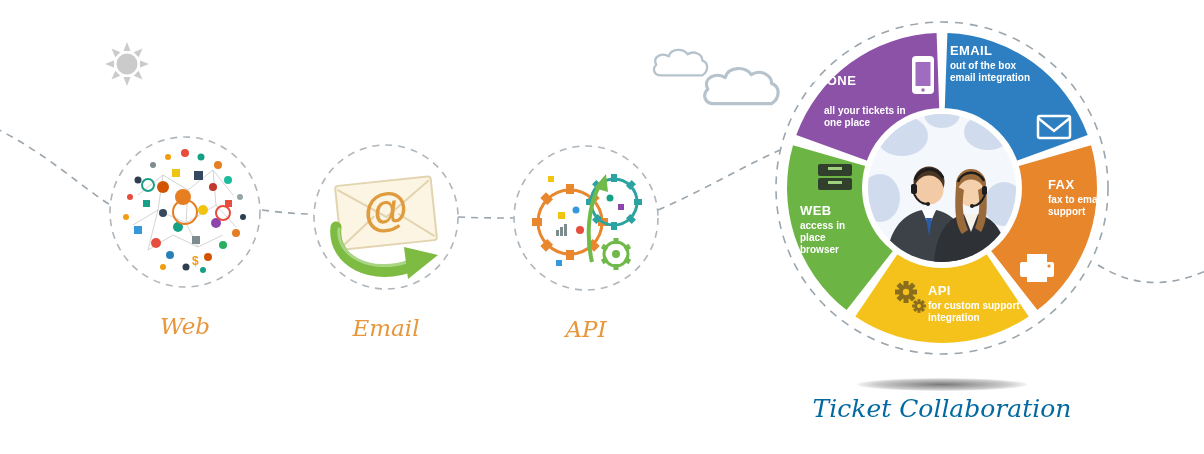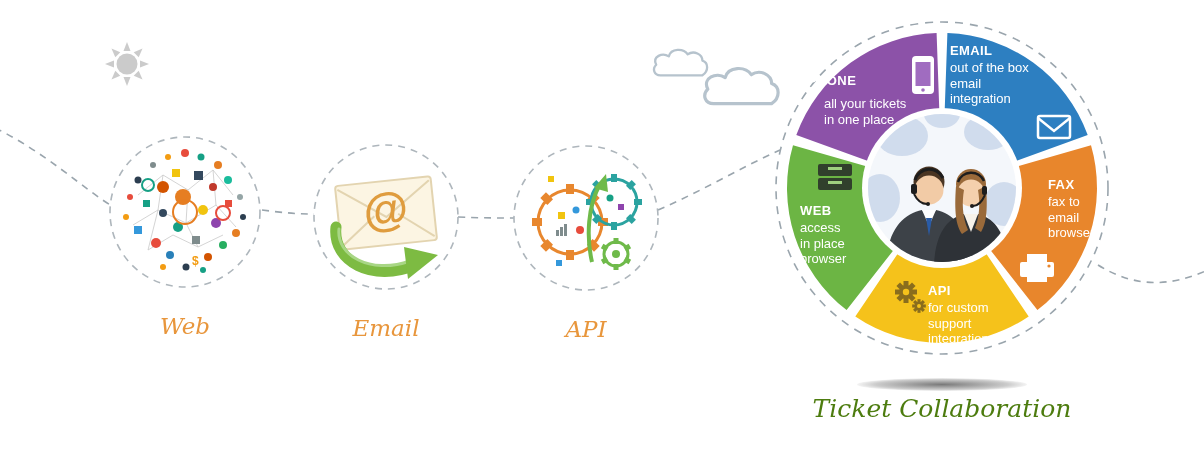--- a/index.html
+++ b/index.html
@@ -7,35 +7,35 @@
          font-family:"Liberation Sans",sans-serif;}
   .bg-svg{position:absolute;left:0;top:0;}
   .channel{position:absolute;}
   .channel svg{display:block;}
   .channel-label{position:absolute;left:0;right:0;top:calc(100% + 24px);text-align:center;
       color:#e8963c;font-family:"DejaVu Serif",serif;font-style:italic;font-size:23px;}
   .hub{position:absolute;left:772px;top:18px;width:340px;height:340px;}
   .hub svg{display:block;}
   .seg{position:absolute;color:#fff;pointer-events:none;}
   .seg-title{font-weight:bold;font-size:13px;letter-spacing:.4px;line-height:1;}
-  .seg-sub{font-weight:normal;font-size:13px;line-height:1.2;margin-top:3px;}
+  .seg-sub{font-weight:bold;font-size:10px;line-height:1.2;margin-top:3px;}
   .seg-phone{left:36px;top:56px;width:116px;text-align:left;}
-  .seg-phone .seg-sub{width:84px;margin:9px auto 0;}
+  .seg-phone .seg-sub{width:84px;margin:18px auto 0;}
   .seg-email{left:178px;top:26px;width:104px;}
   .seg-email .seg-sub{width:82px;}
   .seg-fax{left:276px;top:160px;width:64px;}
   .seg-fax .seg-sub{width:56px;}
   .seg-api{left:156px;top:266px;width:112px;}
   .seg-api .seg-sub{width:96px;}
   .seg-web{left:28px;top:186px;width:78px;}
   .seg-web .seg-sub{width:54px;}
   .hub-shadow{position:absolute;left:857px;top:378px;width:170px;height:13px;border-radius:50%;
       background:radial-gradient(ellipse at center, rgba(50,50,50,.65) 0%, rgba(50,50,50,.25) 55%, rgba(50,50,50,0) 75%);}
   .hub-title{position:absolute;left:772px;top:394px;width:340px;text-align:center;
-      color:#4d7c0f;font-family:"DejaVu Serif",serif;font-style:italic;font-size:25px;}
+      color:#0369a1;font-family:"DejaVu Serif",serif;font-style:italic;font-size:25px;}
 </style>
 </head>
 <body>
 
 <div class="stage">
 
   <svg class="bg-svg" width="1204" height="454" viewBox="0 0 1204 454">
     <g transform="translate(127,64)" fill="#cbcbcb">
       <circle r="10.5"></circle>
       <path d="M-3.5,-13 L3.5,-13 L0,-22 Z"></path>
@@ -284,21 +284,21 @@
     <div class="seg seg-phone">
       <div class="seg-title">PHONE</div>
       <div class="seg-sub">all your tickets in one place</div>
     </div>
     <div class="seg seg-email">
       <div class="seg-title">EMAIL</div>
       <div class="seg-sub">out of the box email integration</div>
     </div>
     <div class="seg seg-fax">
       <div class="seg-title">FAX</div>
-      <div class="seg-sub">fax to email browser</div>
+      <div class="seg-sub">fax to email support</div>
     </div>
     <div class="seg seg-api">
       <div class="seg-title">API</div>
       <div class="seg-sub">for custom support integration</div>
     </div>
     <div class="seg seg-web">
       <div class="seg-title">WEB</div>
       <div class="seg-sub">access in place browser</div>
     </div>
   </div>

